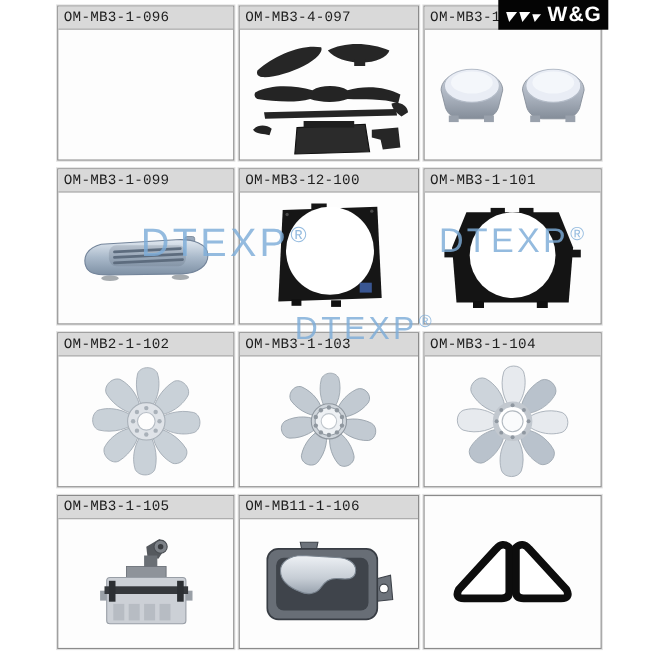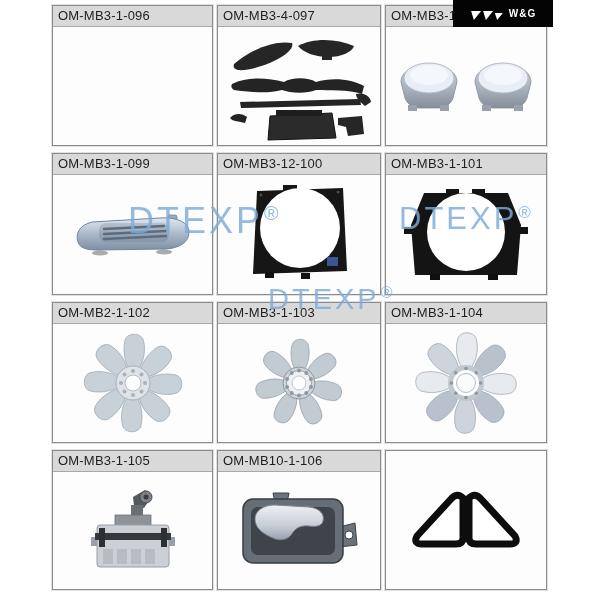--- a/index.html
+++ b/index.html
@@ -12,21 +12,21 @@
     display:grid;
     grid-template-columns:161px 164px 162px;
     grid-template-rows:141px 142px 141px 140px;
     column-gap:4px;row-gap:7px;
   }
   .cell{
     border:1px solid #8b8b8b;
     box-shadow:0 0 0 1px #e0e0e0;
     background:#fdfdfd;
     box-sizing:border-box;
-    display:flex;flex-direction:column;
+    display:flex;flex-direction:column;font-family:Liberation Mono, monospace;
   }
   .cell-header{
     flex:0 0 20px;height:20px;
     background:#d9d9d9;
     border-bottom:1px solid #a8a8a8;
     font-size:13px;line-height:20px;
     color:#1e1e1e;padding-left:5px;
     white-space:nowrap;overflow:hidden;
     letter-spacing:.2px;
   }
@@ -36,21 +36,21 @@
   
   .logo{
     position:absolute;left:453px;top:0;width:100px;height:27px;
     background:#040404;z-index:40;
     display:flex;align-items:center;justify-content:center;gap:7px;
   }
   .logo-chevrons{display:flex;align-items:flex-end;gap:2px;height:12px;}
   .chev{width:0;height:0;border-left:5px solid transparent;border-right:5px solid transparent;
     border-top:9px solid #ffffff;transform:skewX(-14deg);}
   .chev.small{border-left-width:4px;border-right-width:4px;border-top-width:7px;}
-  .logo-text{color:#ffffff;font-weight:bold;font-size:10px;letter-spacing:1px;}
+  .logo-text{color:#ffffff;font-weight:bold;font-size:19px;letter-spacing:1px;}
   
   .watermark{
     position:absolute;z-index:25;pointer-events:none;
     color:rgba(124,172,216,0.82);
     letter-spacing:3px;font-weight:400;white-space:nowrap;
   }
   .watermark sup{font-size:55%;vertical-align:super;letter-spacing:0;margin-left:1px;}
   #wm1{left:128px;top:200px;font-size:36px;}
   #wm2{left:399px;top:201px;font-size:31px;}
   #wm3{left:268px;top:283px;font-size:29px;}
@@ -278,21 +278,21 @@
           <rect x="16" y="64" width="10" height="15"></rect>
             <rect x="30" y="64" width="10" height="15"></rect>
           <rect x="44" y="64" width="10" height="15"></rect>
             <rect x="58" y="64" width="10" height="15"></rect>
         </g>
       </svg>
     </div>
   </div>
 
   <div class="cell">
-    <div class="cell-header">OM-MB10-1-106</div>
+    <div class="cell-header">OM-MB11-1-106</div>
     <div class="cell-body">
       <svg width="124" height="84" viewBox="0 0 124 84">
         <defs>
           <linearGradient id="gLever" x1="0" y1="0" x2="0" y2="1">
             <stop offset="0" stop-color="#eef1f5"></stop>
               <stop offset="0.6" stop-color="#c6cdd5"></stop>
               <stop offset="1" stop-color="#99a3ae"></stop>
           </linearGradient>
         </defs>
         <path d="M102,38 L118,34 L120,56 L102,58 Z" fill="#6d737b" stroke="#3e434a" stroke-width="1"></path>

